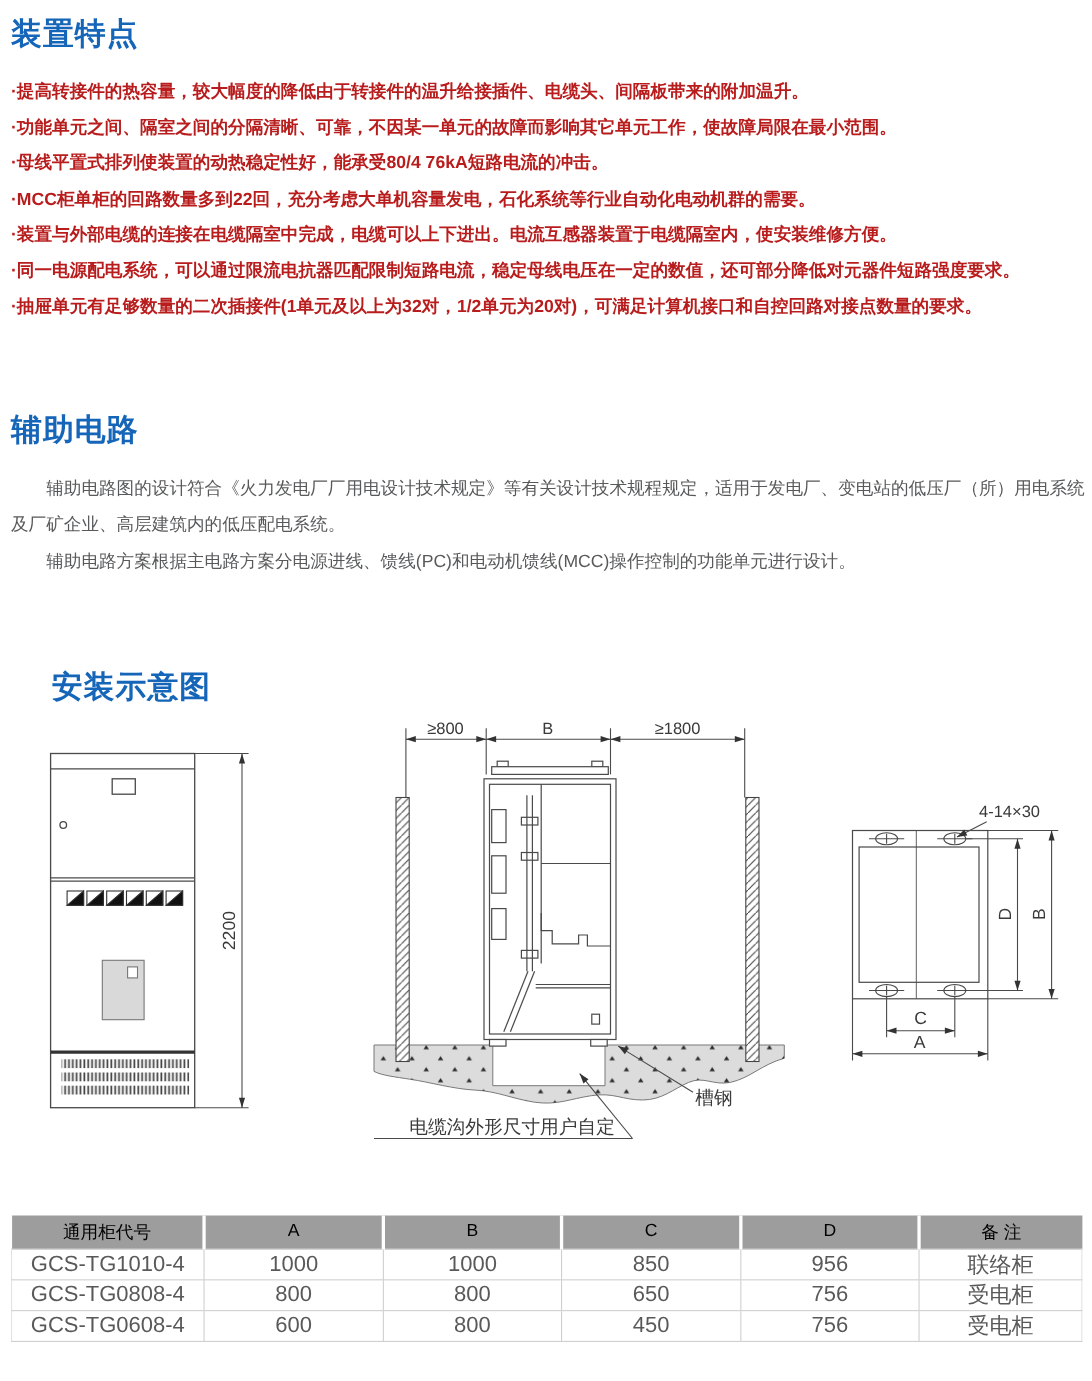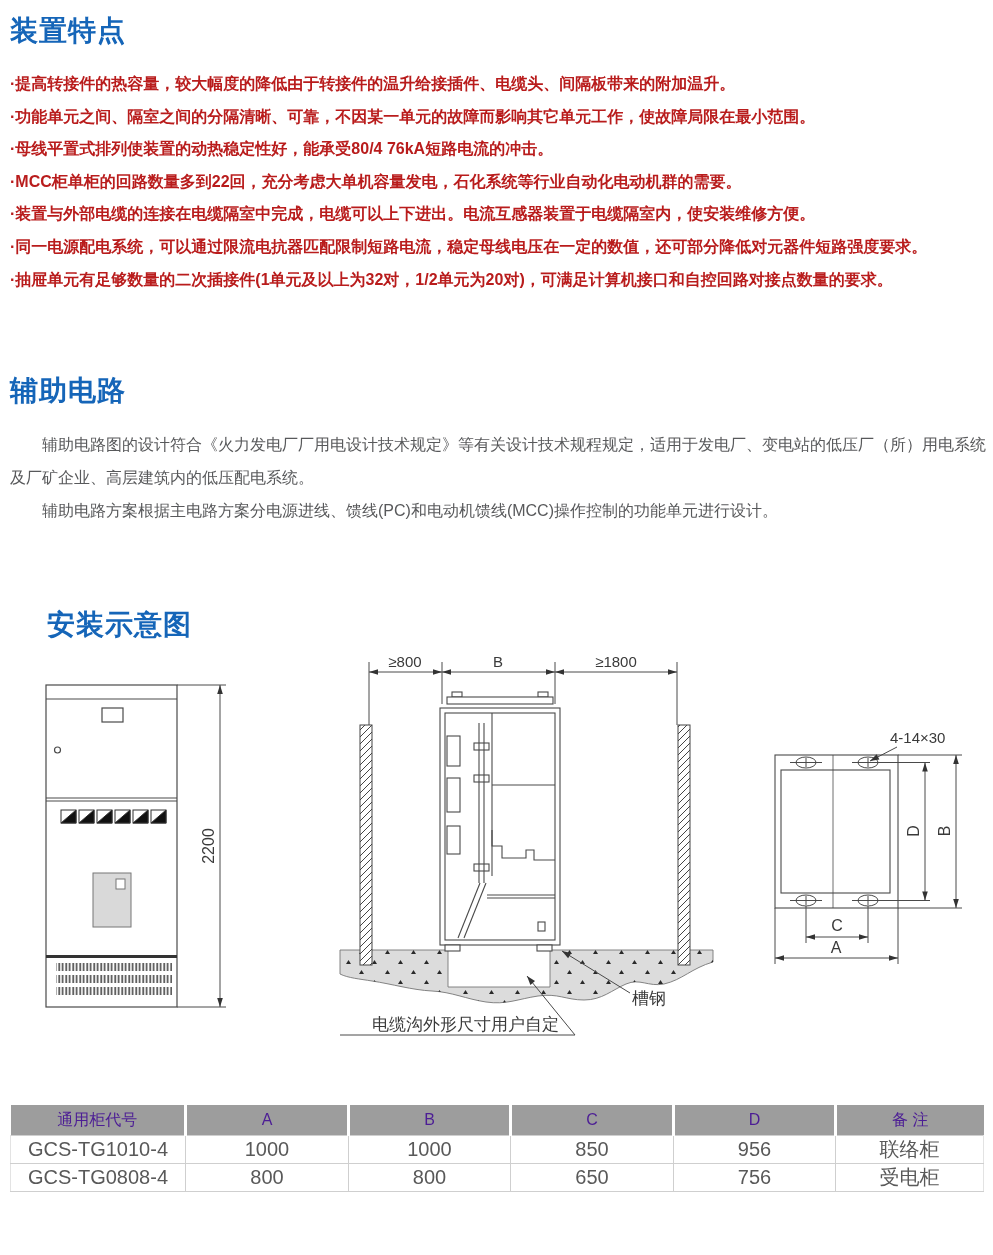--- a/index.html
+++ b/index.html
@@ -25,21 +25,21 @@
   }
   #aux-paragraphs p{
     margin:0;font-size:16px;color:#58595b;line-height:33px;text-indent:2em;
   }
   .diagram{position:absolute;}
   svg text{font-family:"Liberation Sans","DejaVu Sans",sans-serif;fill:#3a3a3a;}
   
   #spec-table-wrap{position:absolute;left:10px;top:1105px;width:973px;}
   table.spec{border-collapse:collapse;width:973px;table-layout:fixed;}
   table.spec th{
-    background:#9d9d9d;color:#4c1d95;font-size:16px;font-weight:400;
+    background:#9d9d9d;color:#000000;font-size:16px;font-weight:400;
     height:30px;border-right:3px solid #ffffff;padding:0;text-align:center;
   }
   table.spec th:last-child{border-right:none;}
   table.spec td{
     height:27px;font-size:20px;color:#595959;text-align:center;padding:0;
     border:1px solid #cfcfcf;background:#ffffff;
   }
   table.spec tr td:first-child{border-left:1px solid #e3e3e3;}
   table.spec tr td:last-child{border-right:1px solid #e3e3e3;}
 </style>
@@ -316,15 +316,23 @@
         <td>联络柜</td>
       </tr>
       <tr>
         <td>GCS-TG0808-4</td>
         <td>800</td>
         <td>800</td>
         <td>650</td>
         <td>756</td>
         <td>受电柜</td>
       </tr>
+      <tr>
+        <td>GCS-TG0608-4</td>
+        <td>600</td>
+        <td>800</td>
+        <td>450</td>
+        <td>756</td>
+        <td>受电柜</td>
+      </tr>
     </tbody>
   </table>
 </div>
 
 </body></html>

